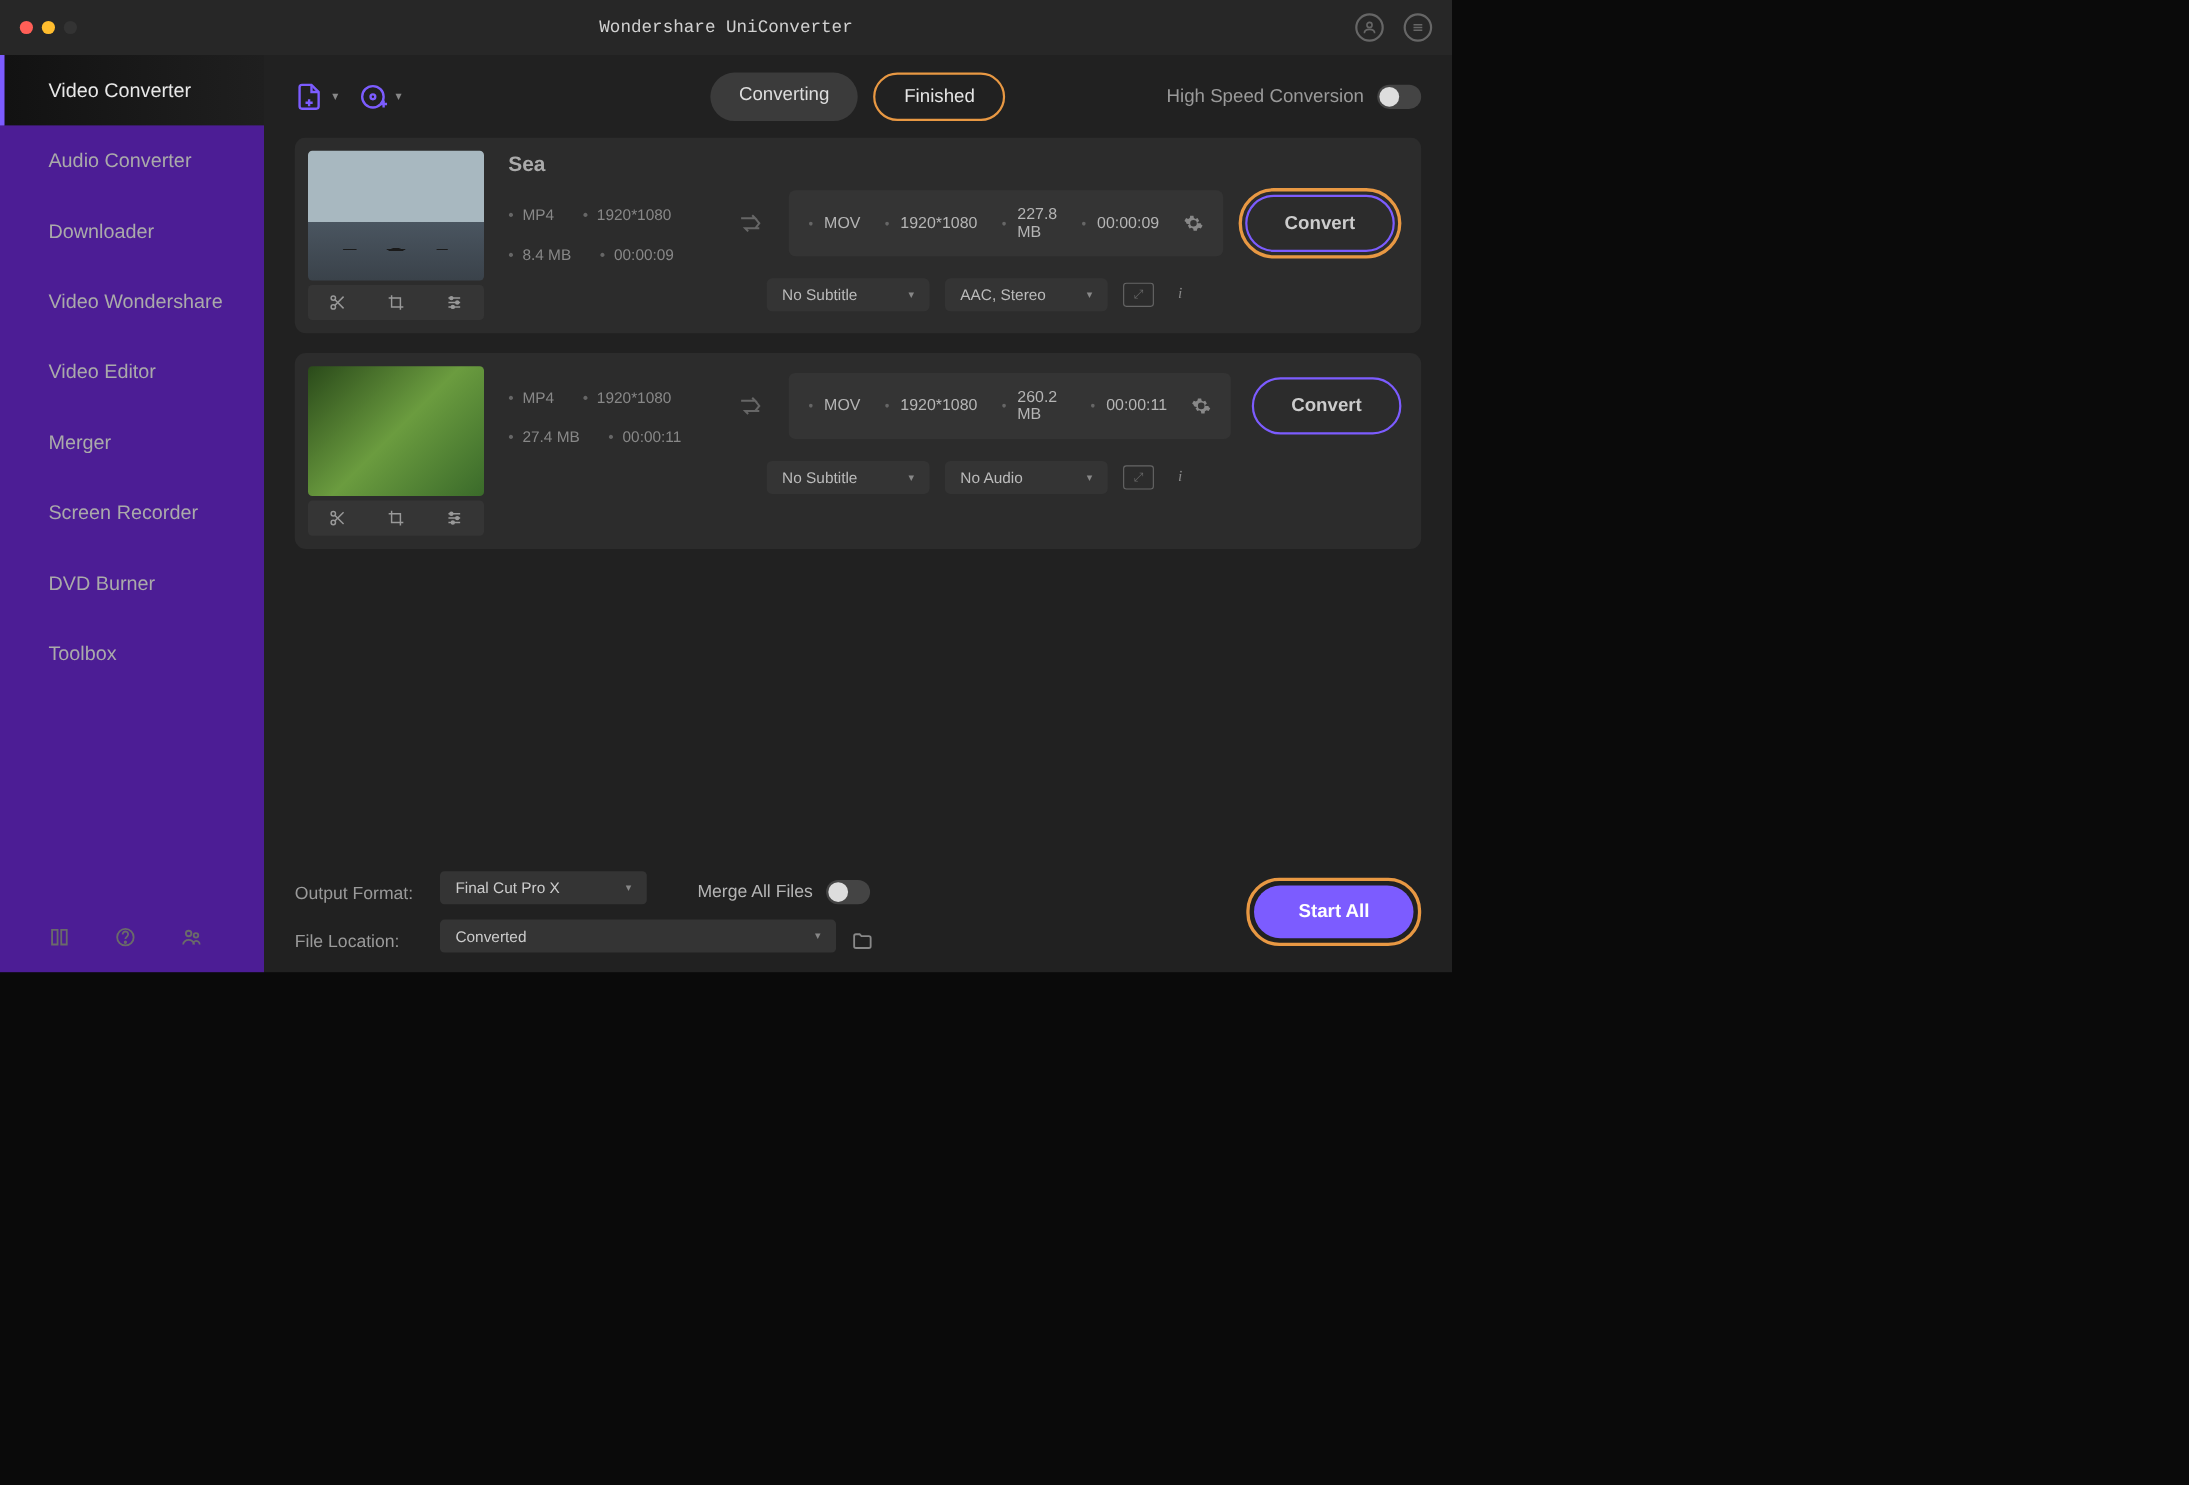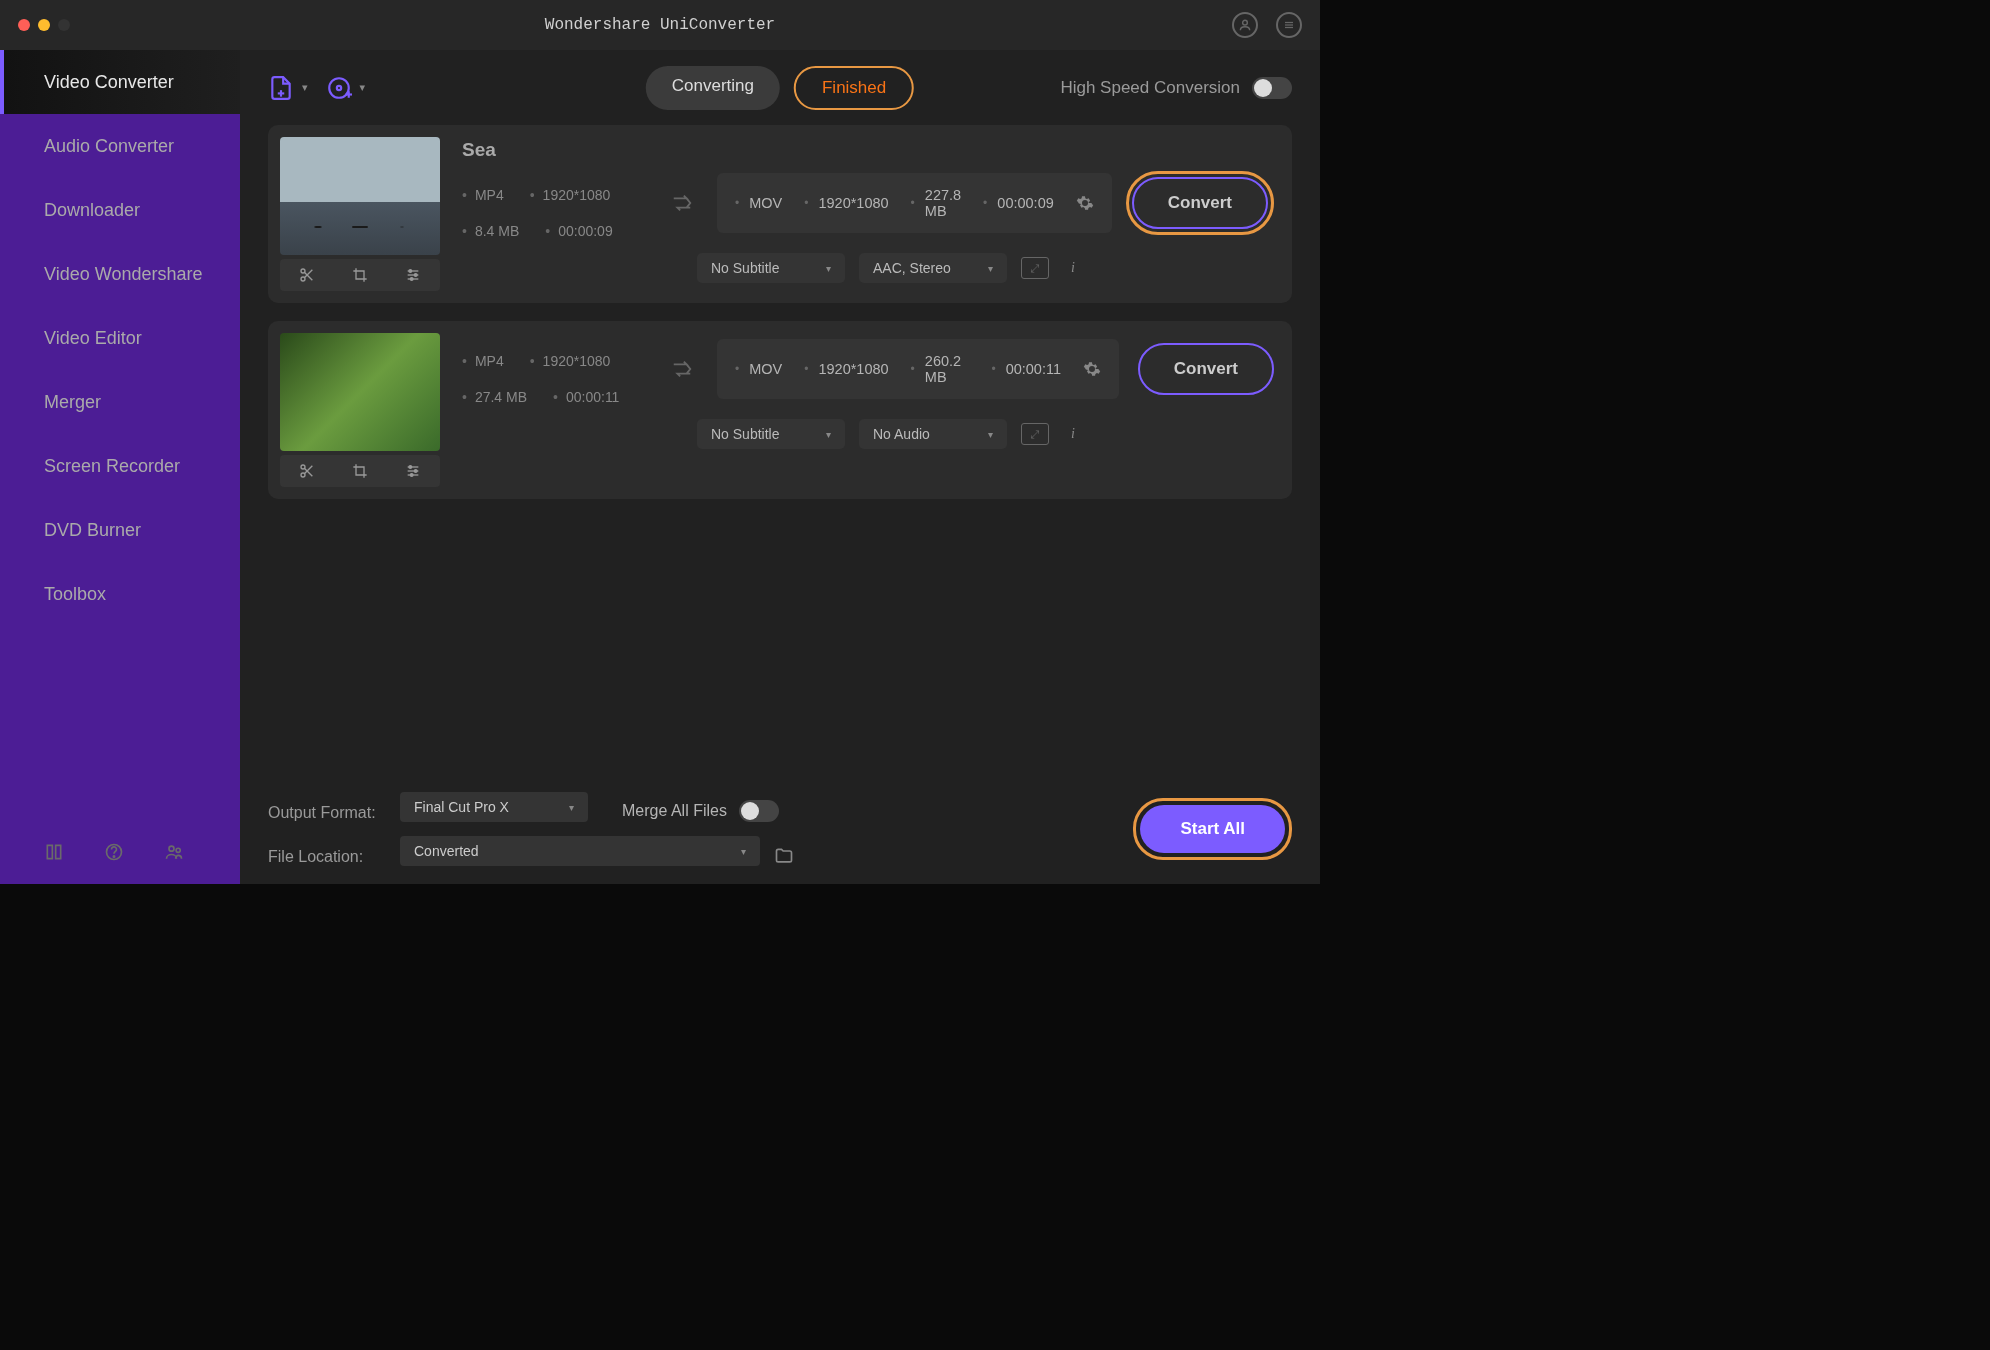--- a/index.html
+++ b/index.html
@@ -26,21 +26,21 @@
     
     .main { flex: 1; background: #212121; display: flex; flex-direction: column; }
     
     .toolbar { height: 75px; display: flex; align-items: center; padding: 0 28px; gap: 18px; }
     .tb-icon { color: #7c5cff; display: flex; align-items: center; gap: 6px; cursor: pointer; }
     .chev { color: #888; font-size: 11px; margin-left: 2px; }
     .tab-segment { margin-left: auto; margin-right: auto; display: flex; gap: 14px; position: absolute; left: 50%; transform: translateX(-50%); }
     .toolbar { position: relative; }
     .tab-pill { padding: 10px 26px; border-radius: 22px; font-size: 17px; cursor: pointer; }
     .tab-pill.active { background: #3b3b3b; color: #ddd; }
-    .tab-pill.finished { border: 2.5px solid #e89843; color: #f97316; }
+    .tab-pill.finished { border: 2.5px solid #e89843; color: #e5e5e5; }
     .tb-right { margin-left: auto; display: flex; align-items: center; gap: 12px; color: #9a9a9a; font-size: 17px; }
     .toggle { width: 40px; height: 22px; background: #444; border-radius: 11px; position: relative; cursor: pointer; }
     .toggle::after { content: ''; position: absolute; left: 2px; top: 2px; width: 18px; height: 18px; background: #ddd; border-radius: 50%; }
     
     .file-list { flex: 1; padding: 0 28px; overflow-y: auto; }
     .file-card { background: #2c2c2c; border-radius: 10px; margin-bottom: 18px; padding: 12px; display: flex; gap: 22px; }
     .thumb-col { width: 160px; }
     .thumb { width: 160px; height: 118px; background: #333; border-radius: 4px; background-size: cover; background-position: center; }
     .thumb.sea { background: linear-gradient(180deg,#a8b8c0 0%,#a8b8c0 55%,#4a5560 55%,#3a424a 100%); position:relative; }
     .thumb.sea::after { content:''; position:absolute; bottom:18px; left:10px; right:10px; height:20px; background: radial-gradient(ellipse at 20% 50%, #1a1a1a 6px, transparent 7px), radial-gradient(ellipse at 50% 50%, #1a1a1a 8px, transparent 9px), radial-gradient(ellipse at 80% 50%, #1a1a1a 5px, transparent 6px); }
@@ -70,21 +70,21 @@
     .dd-chev { color: #888; font-size: 10px; }
     .opt-icon { width: 28px; height: 22px; border: 1.5px solid #666; border-radius: 3px; display:flex; align-items:center; justify-content:center; color:#666; font-size:11px; cursor:pointer; }
     .info-i { color: #888; font-size: 14px; font-family: serif; font-style: italic; cursor:pointer; padding: 0 8px; }
     
     .bottombar { padding: 14px 28px 18px; display: flex; align-items: center; gap: 18px; }
     .bb-col { display:flex; flex-direction:column; gap: 14px; }
     .bb-row { display:flex; align-items:flex-end; gap: 14px; }
     .bb-label { color: #9a9a9a; font-size: 16px; min-width: 118px; }
     .bb-select { background: #343434; border-radius: 4px; padding: 7px 14px; min-width: 188px; display:flex; justify-content:space-between; align-items:center; font-size:14px; color:#ccc; cursor:pointer; }
     .bb-select.wide { min-width: 360px; }
-    .merge { display:flex; align-items:center; gap: 12px; color:#b5b5b5; font-size:16px; margin-left: 20px; }
+    .merge { display:flex; align-items:center; gap: 12px; color:#b5b5b5; font-size:16px; margin-left: 32px; }
     .folder-ic { color:#888; cursor:pointer; }
     .start-wrap { margin-left:auto; border: 3px solid #e89843; border-radius: 30px; padding: 4px; }
     .start-all { background: #7c5cff; color: #fff; border: none; padding: 14px 40px; border-radius: 26px; font-size: 17px; font-weight: 600; cursor:pointer; }
     
     svg { display: block; }
   </style>
 </head>
 <body>
 
 <div class="titlebar">

